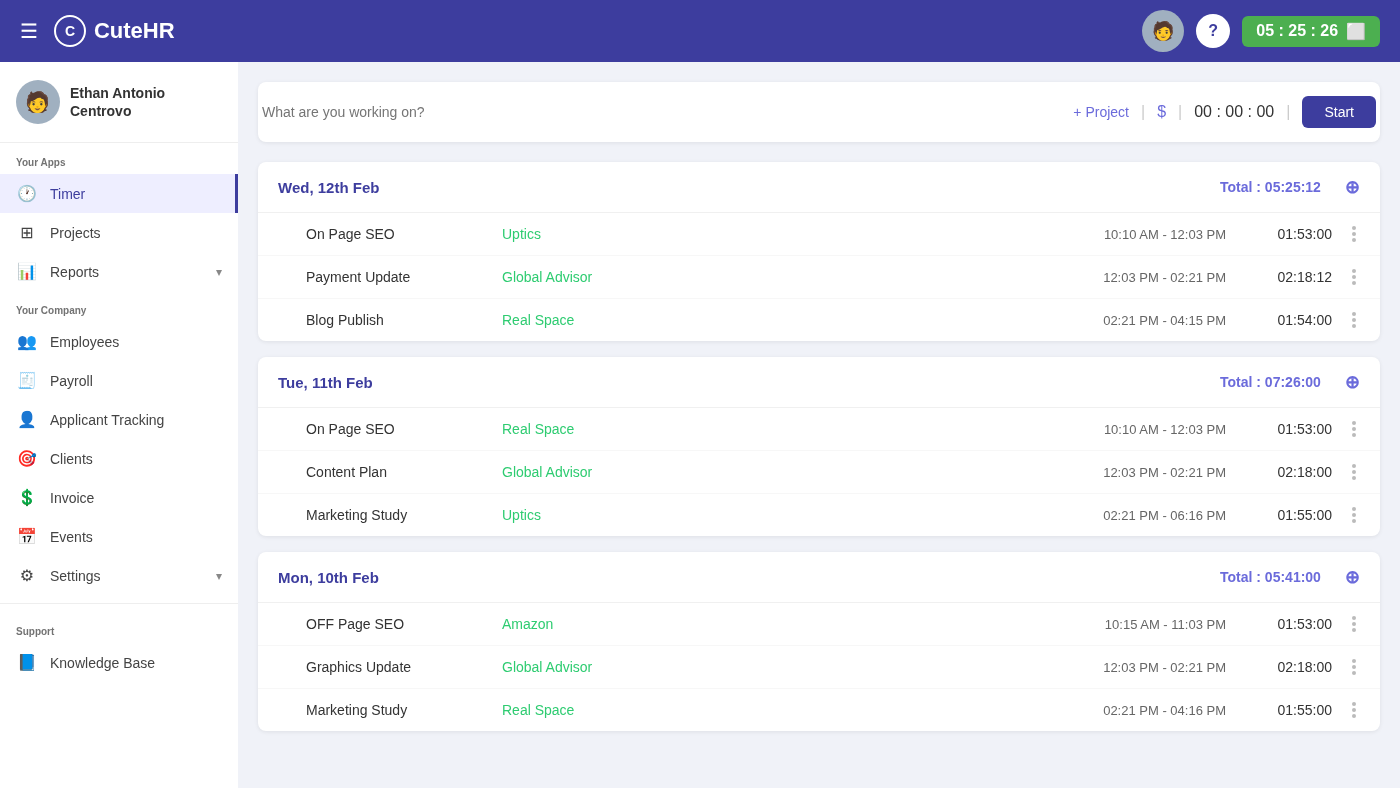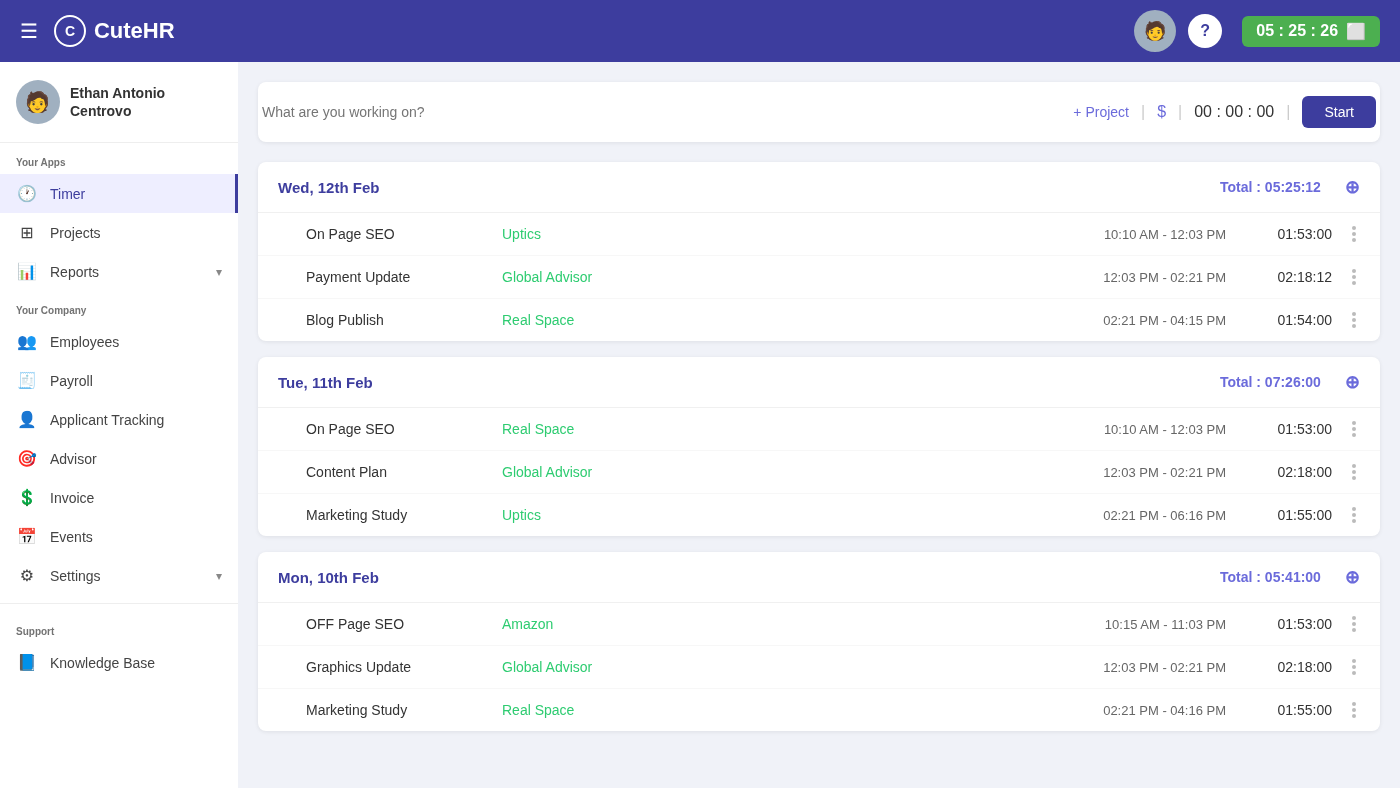--- a/index.html
+++ b/index.html
@@ -14,21 +14,21 @@
       padding: 0 20px;
       flex-shrink: 0;
     }
     .topnav-left { display: flex; align-items: center; gap: 16px; flex: 1; }
     .hamburger { color: white; font-size: 20px; cursor: pointer; }
     .logo { display: flex; align-items: center; gap: 8px; color: white; font-size: 22px; font-weight: 700; }
     .logo-icon { width: 32px; height: 32px; border: 2px solid white; border-radius: 50%; display: flex; align-items: center; justify-content: center; color: white; font-size: 14px; font-weight: bold; }
     .topnav-right { display: flex; align-items: center; gap: 12px; }
     .avatar-top { width: 42px; height: 42px; border-radius: 50%; background: #a0b0c0; overflow: hidden; display: flex; align-items: center; justify-content: center; font-size: 18px; }
     .help-btn { width: 34px; height: 34px; border-radius: 50%; background: white; color: #3d3d9e; display: flex; align-items: center; justify-content: center; font-weight: bold; font-size: 16px; cursor: pointer; }
-    .timer-display { background: #4caf50; color: white; border-radius: 6px; padding: 6px 14px; font-size: 16px; font-weight: 600; display: flex; align-items: center; gap: 8px; cursor: pointer; margin-left: 8px; }
+    .timer-display { background: #4caf50; color: white; border-radius: 6px; padding: 6px 14px; font-size: 16px; font-weight: 600; display: flex; align-items: center; gap: 8px; cursor: pointer; }
 
     
     .layout { display: flex; flex: 1; overflow: hidden; }
 
     
     .sidebar {
       width: 238px;
       background: white;
       flex-shrink: 0;
       overflow-y: auto;
@@ -170,21 +170,21 @@
     <div class="sidebar-item">
       <span class="item-icon">🧾</span>
       <span>Payroll</span>
     </div>
     <div class="sidebar-item">
       <span class="item-icon">👤</span>
       <span>Applicant Tracking</span>
     </div>
     <div class="sidebar-item">
       <span class="item-icon">🎯</span>
-      <span>Advisor</span>
+      <span>Clients</span>
     </div>
     <div class="sidebar-item">
       <span class="item-icon">💲</span>
       <span>Invoice</span>
     </div>
     <div class="sidebar-item">
       <span class="item-icon">📅</span>
       <span>Events</span>
     </div>
     <div class="sidebar-item">

